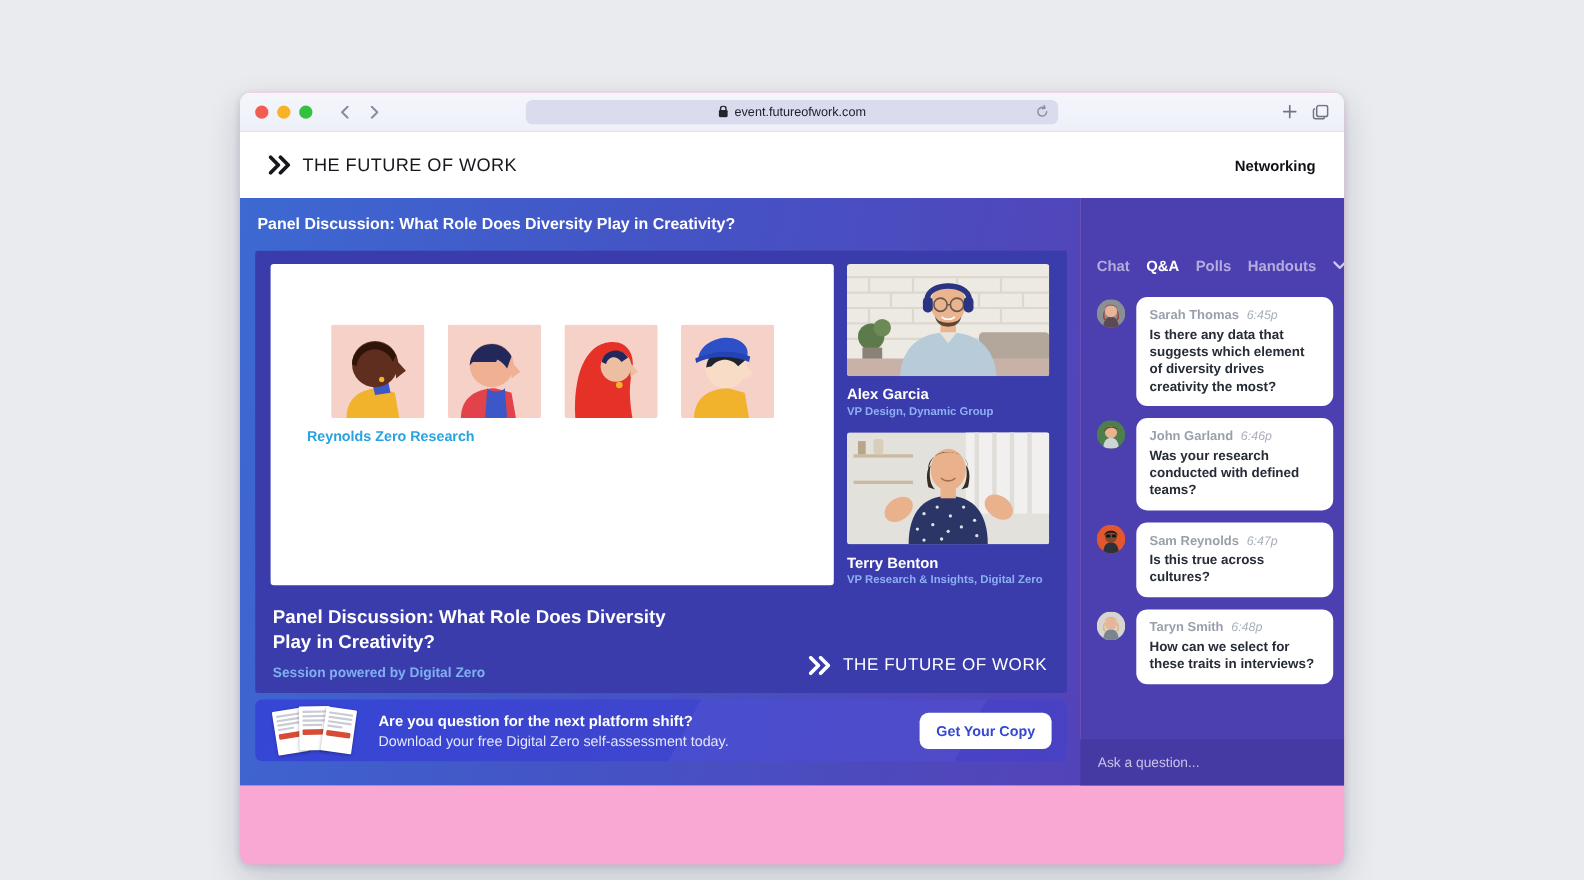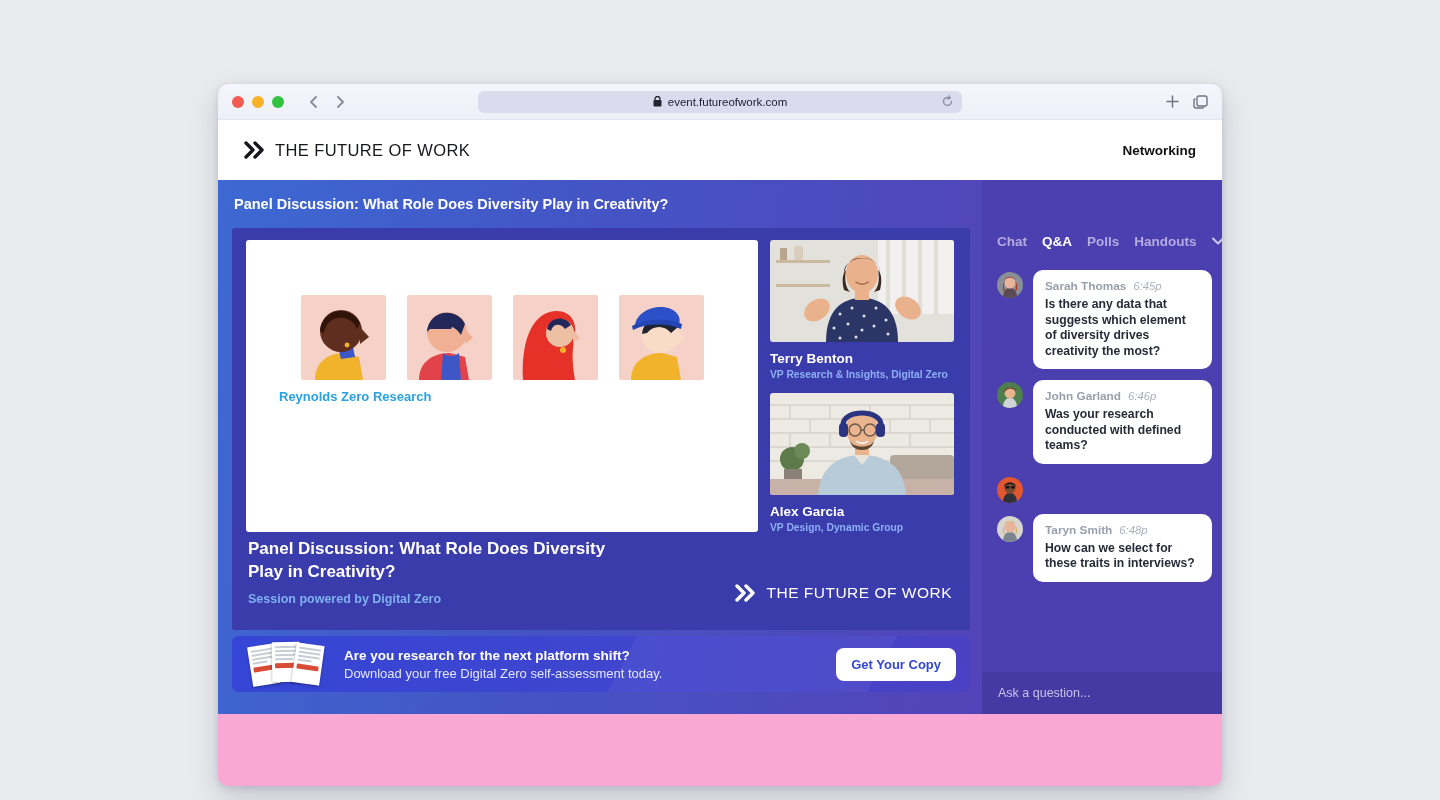--- a/index.html
+++ b/index.html
@@ -67,21 +67,21 @@
   .slide-quote{
     margin-top:45px; font-size:14.6px; line-height:24px; font-weight:700; color:#1b2158;
   }
   .slide-quote .hl{ color:#2b5ce0; }
   .slide-source{ margin-top:9px; font-size:13px; font-weight:700; color:#29a2e0; }
   .speakers{ width:184px; display:flex; flex-direction:column; }
   .speaker-video{ width:184px; height:102px; border-radius:3px; overflow:hidden; }
   .speaker-name{ margin-top:9px; font-size:13.5px; font-weight:700; color:#ffffff; }
   .speaker-role{ margin-top:3px; font-size:10.3px; font-weight:700; color:#8db0f4; }
   .speaker + .speaker{ margin-top:13px; }
-  .session-row{ display:flex; align-items:flex-end; margin-top:4px; padding:0 2px; }
+  .session-row{ display:flex; align-items:flex-end; margin-top:16px; padding:0 2px; }
   .session-title{ color:#fff; font-size:17px; line-height:23px; font-weight:700; }
   .session-powered{ margin-top:9px; font-size:12.5px; font-weight:600; color:#7fb0f0; }
   .session-brand{ margin-left:auto; display:flex; align-items:center; gap:9px; padding-bottom:4px; }
   .session-brand .brand-text{ color:#fff; font-size:15.5px; letter-spacing:.5px; font-weight:500; }
   
   .banner{
     margin:6px 12px 0 14px; height:56px; border-radius:6px; position:relative; overflow:hidden;
     background:linear-gradient(100deg,#3546d6 0%, #4045cd 55%, #4a41c4 100%);
     display:flex; align-items:center; padding:0 14px;
   }
@@ -254,20 +254,51 @@
                     <path d="M23 39 A19 19 0 0 1 59 32 L52 38 C46 30 34 30 28 38 Z" fill="#1f2430"></path>
                     <path d="M16 30 C18 16 38 8 52 14 C60 18 62 24 60 30 C48 24 30 24 16 30 Z" fill="#2d50c8"></path>
                     <path d="M13 31 C28 23 50 23 63 29 L62 34 C48 28 28 28 14 35 Z" fill="#2444b4"></path>
                   </svg>
               </div>
             </div>
             <div class="slide-source">Reynolds Zero Research</div>
           </div>
 
           <div class="speakers">
+            <div class="speaker">
+              <div class="speaker-video">
+                <svg width="184" height="102" viewBox="0 0 184 102">
+                    <rect width="184" height="102" fill="#edeae4"></rect>
+                    <g stroke="#dcd7cf" stroke-width="2">
+                      <path d="M0 12 H184 M0 26 H184 M0 40 H184 M0 54 H184 M0 68 H184"></path>
+                      <path d="M20 12 V26 M60 12 V26 M100 12 V26 M140 12 V26 M40 26 V40 M80 26 V40 M120 26 V40 M160 26 V40 M20 40 V54 M60 40 V54 M140 40 V54"></path>
+                    </g>
+                    <rect x="120" y="62" width="64" height="26" rx="4" fill="#b3a79b"></rect>
+                    <circle cx="22" cy="66" r="12" fill="#5d7a4a"></circle>
+                    <circle cx="32" cy="58" r="8" fill="#6b8a56"></circle>
+                    <rect x="14" y="76" width="18" height="14" fill="#8a8276"></rect>
+                    <path d="M0 86 H184 V102 H0 Z" fill="#c8b1a6"></path>
+                    <path d="M48 102 C50 74 68 62 92 62 C116 62 134 74 136 102 Z" fill="#b7cbd8"></path>
+                    <path d="M84 62 L92 72 L100 62 L96 58 L88 58 Z" fill="#e8e4da"></path>
+                    <rect x="85" y="50" width="14" height="12" fill="#e9b48e"></rect>
+                    <ellipse cx="92" cy="36" rx="16" ry="18" fill="#e9b48e"></ellipse>
+                    <path d="M75 32 C75 16 109 14 109 32 C107 22 99 18 92 18 C85 18 77 22 75 32 Z" fill="#4f3b28"></path>
+                    <path d="M80 46 C80 56 104 56 104 46 C104 52 100 57 92 57 C84 57 80 52 80 46 Z" fill="#5d4732"></path>
+                    <path d="M86 48 C89 51 95 51 98 48" stroke="#fff" stroke-width="1.5" fill="none"></path>
+                    <circle cx="85" cy="37" r="6" fill="none" stroke="#6b5a4a" stroke-width="1.5"></circle>
+                    <circle cx="100" cy="37" r="6" fill="none" stroke="#6b5a4a" stroke-width="1.5"></circle>
+                    <path d="M91 37 H94" stroke="#6b5a4a" stroke-width="1.5"></path>
+                    <path d="M73 32 C73 16 111 16 111 32" fill="none" stroke="#2b3480" stroke-width="5" stroke-linecap="round"></path>
+                    <rect x="69" y="30" width="9" height="14" rx="4" fill="#2b3480"></rect>
+                    <rect x="106" y="30" width="9" height="14" rx="4" fill="#2b3480"></rect>
+                  </svg>
+              </div>
+              <div class="speaker-name">Alex Garcia</div>
+              <div class="speaker-role">VP Design, Dynamic Group</div>
+            </div>
             <div class="speaker">
               <div class="speaker-video">
                 <svg width="184" height="102" viewBox="0 0 184 102">
                     <rect width="184" height="102" fill="#e3e1dc"></rect>
                     <rect x="108" y="0" width="76" height="74" fill="#f1f0ee"></rect>
                     <path d="M118 0 L118 74 M134 0 L134 74 M150 0 L150 74 M166 0 L166 74" stroke="#e0ded9" stroke-width="4"></path>
                     <rect x="6" y="20" width="54" height="3" fill="#cbb9a0"></rect>
                     <rect x="10" y="8" width="7" height="12" fill="#b8a58c"></rect>
                     <rect x="24" y="6" width="9" height="14" rx="3" fill="#d9cdbc"></rect>
                     <rect x="6" y="44" width="54" height="3" fill="#cbb9a0"></rect>
@@ -292,51 +323,20 @@
                     <ellipse cx="92" cy="34" rx="16" ry="19" fill="#e9b28c"></ellipse>
                     <path d="M74 34 C72 14 112 12 110 34 C110 24 104 18 92 18 C80 18 76 24 74 34 Z" fill="#3a2a20"></path>
                     <path d="M76 30 C74 40 76 48 80 52 L74 50 C72 42 72 34 76 30 Z" fill="#3a2a20"></path>
                     <path d="M108 30 C110 40 108 48 104 52 L110 50 C112 42 112 34 108 30 Z" fill="#3a2a20"></path>
                     <path d="M86 42 C89 45 95 45 98 42" stroke="#a66d4e" stroke-width="1.6" fill="none" stroke-linecap="round"></path>
                   </svg>
               </div>
               <div class="speaker-name">Terry Benton</div>
               <div class="speaker-role">VP Research &amp; Insights, Digital Zero</div>
             </div>
-            <div class="speaker">
-              <div class="speaker-video">
-                <svg width="184" height="102" viewBox="0 0 184 102">
-                    <rect width="184" height="102" fill="#edeae4"></rect>
-                    <g stroke="#dcd7cf" stroke-width="2">
-                      <path d="M0 12 H184 M0 26 H184 M0 40 H184 M0 54 H184 M0 68 H184"></path>
-                      <path d="M20 12 V26 M60 12 V26 M100 12 V26 M140 12 V26 M40 26 V40 M80 26 V40 M120 26 V40 M160 26 V40 M20 40 V54 M60 40 V54 M140 40 V54"></path>
-                    </g>
-                    <rect x="120" y="62" width="64" height="26" rx="4" fill="#b3a79b"></rect>
-                    <circle cx="22" cy="66" r="12" fill="#5d7a4a"></circle>
-                    <circle cx="32" cy="58" r="8" fill="#6b8a56"></circle>
-                    <rect x="14" y="76" width="18" height="14" fill="#8a8276"></rect>
-                    <path d="M0 86 H184 V102 H0 Z" fill="#c8b1a6"></path>
-                    <path d="M48 102 C50 74 68 62 92 62 C116 62 134 74 136 102 Z" fill="#b7cbd8"></path>
-                    <path d="M84 62 L92 72 L100 62 L96 58 L88 58 Z" fill="#e8e4da"></path>
-                    <rect x="85" y="50" width="14" height="12" fill="#e9b48e"></rect>
-                    <ellipse cx="92" cy="36" rx="16" ry="18" fill="#e9b48e"></ellipse>
-                    <path d="M75 32 C75 16 109 14 109 32 C107 22 99 18 92 18 C85 18 77 22 75 32 Z" fill="#4f3b28"></path>
-                    <path d="M80 46 C80 56 104 56 104 46 C104 52 100 57 92 57 C84 57 80 52 80 46 Z" fill="#5d4732"></path>
-                    <path d="M86 48 C89 51 95 51 98 48" stroke="#fff" stroke-width="1.5" fill="none"></path>
-                    <circle cx="85" cy="37" r="6" fill="none" stroke="#6b5a4a" stroke-width="1.5"></circle>
-                    <circle cx="100" cy="37" r="6" fill="none" stroke="#6b5a4a" stroke-width="1.5"></circle>
-                    <path d="M91 37 H94" stroke="#6b5a4a" stroke-width="1.5"></path>
-                    <path d="M73 32 C73 16 111 16 111 32" fill="none" stroke="#2b3480" stroke-width="5" stroke-linecap="round"></path>
-                    <rect x="69" y="30" width="9" height="14" rx="4" fill="#2b3480"></rect>
-                    <rect x="106" y="30" width="9" height="14" rx="4" fill="#2b3480"></rect>
-                  </svg>
-              </div>
-              <div class="speaker-name">Alex Garcia</div>
-              <div class="speaker-role">VP Design, Dynamic Group</div>
-            </div>
           </div>
         </div>
 
         <div class="session-row">
           <div>
             <div class="session-title">
               <span>Panel Discussion: What Role Does Diversity</span><br>
               <span>Play in Creativity?</span>
             </div>
             <div class="session-powered">Session powered by Digital Zero</div>
@@ -371,21 +371,21 @@
             </div>
           <div class="page p3">
               <i></i>
               <i></i>
               <i></i>
               <i style="width:65%"></i>
               <b></b>
             </div>
         </div>
         <div class="banner-copy">
-          <div class="banner-head">Are you research for the next platform shift?</div>
+          <div class="banner-head">Are you question for the next platform shift?</div>
           <div class="banner-sub">Download your free Digital Zero self-assessment today.</div>
         </div>
         <button class="banner-btn">Get Your Copy</button>
       </div>
     </div>
 
     <div class="sidebar">
       <div class="tabs">
         <span class="tab">Chat</span>
         <span class="tab active">Q&amp;A</span>
@@ -436,20 +436,24 @@
           <div class="qa-avatar">
             <svg width="26" height="26" viewBox="0 0 26 26">
                 <rect width="26" height="26" fill="#e2572e"></rect>
                 <path d="M6 26 C6 19 9 16 13 16 C17 16 20 19 20 26 Z" fill="#2e3138"></path>
                 <circle cx="13" cy="11" r="5.5" fill="#7a4a33"></circle>
                 <path d="M7 10 C7 4 19 4 19 10 C17 6 9 6 7 10 Z" fill="#1d1a17"></path>
                 <rect x="8.5" y="9" width="4" height="2.6" rx="1.2" fill="#15161a"></rect>
                 <rect x="13.8" y="9" width="4" height="2.6" rx="1.2" fill="#15161a"></rect>
               </svg>
           </div>
+          <div class="qa-card">
+            <div class="qa-meta"><span>Sam Reynolds</span><span class="time">6:47p</span></div>
+            <div class="qa-text">Is this true across cultures?</div>
+          </div>
         </div>
 
         <div class="qa-row">
           <div class="qa-avatar">
             <svg width="26" height="26" viewBox="0 0 26 26">
                 <rect width="26" height="26" fill="#d8d4cf"></rect>
                 <path d="M6 26 C6 19 9 16 13 16 C17 16 20 19 20 26 Z" fill="#7a8590"></path>
                 <circle cx="13" cy="11" r="5.5" fill="#e8b49a"></circle>
                 <path d="M7 11 C6 4 20 4 19 11 C19 6 16 5 13 5 C10 5 7 6 7 11 Z" fill="#d9b36a"></path>
                 <path d="M7.5 10 C6.5 14 7 17 8.5 19 L6 17 C5.5 13 6 11 7.5 10 Z" fill="#d9b36a"></path>

